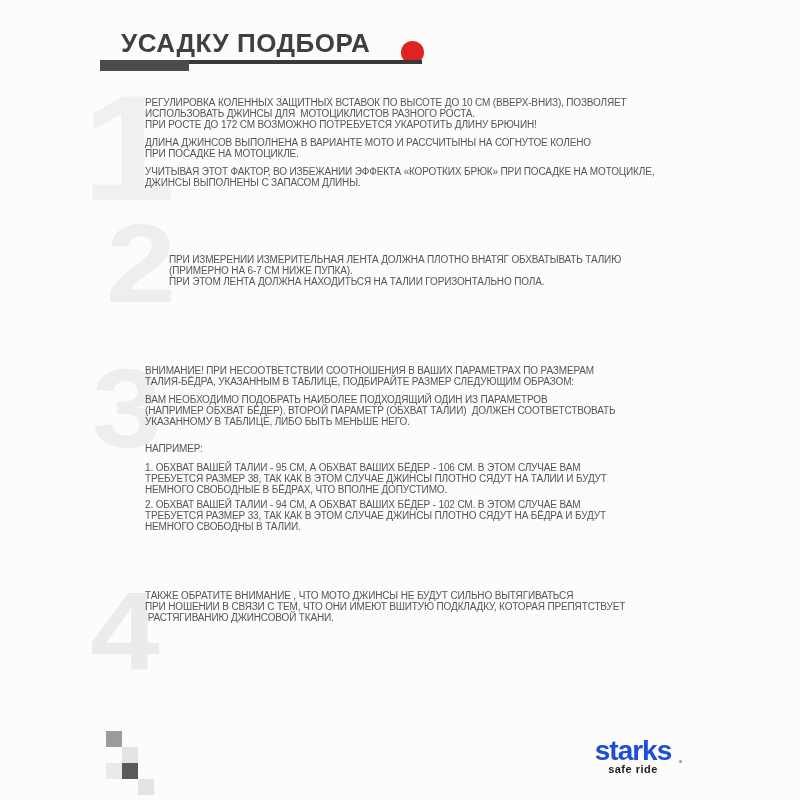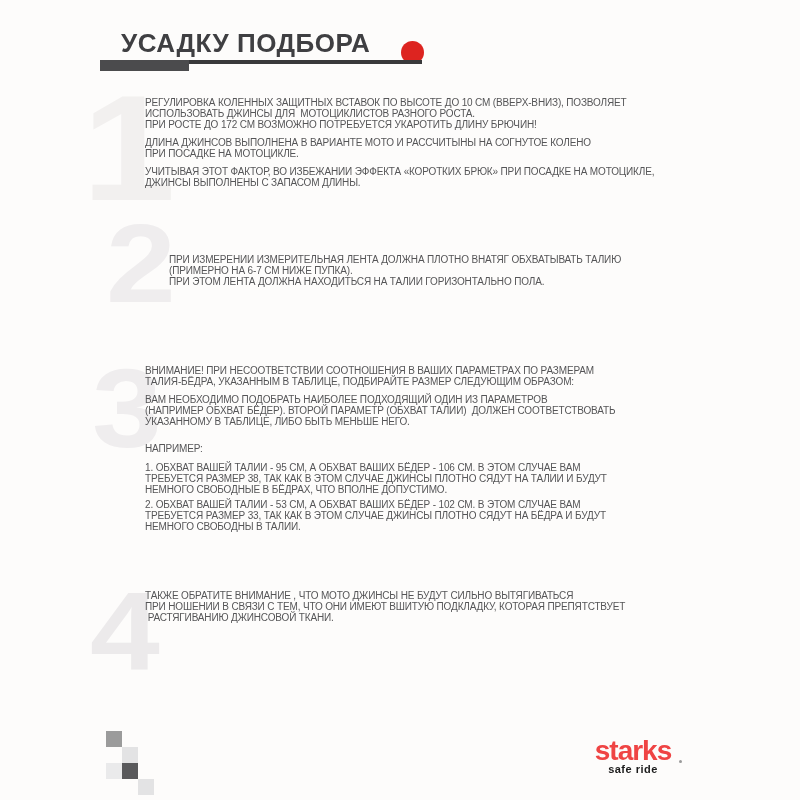--- a/index.html
+++ b/index.html
@@ -104,38 +104,38 @@
   <section class="tb" id="s3">
     <p class="p1">ВНИМАНИЕ! ПРИ НЕСООТВЕТСТВИИ СООТНОШЕНИЯ В ВАШИХ ПАРАМЕТРАХ ПО РАЗМЕРАМ
 ТАЛИЯ-БЁДРА, УКАЗАННЫМ В ТАБЛИЦЕ, ПОДБИРАЙТЕ РАЗМЕР СЛЕДУЮЩИМ ОБРАЗОМ:</p>
     <p class="p2">ВАМ НЕОБХОДИМО ПОДОБРАТЬ НАИБОЛЕЕ ПОДХОДЯЩИЙ ОДИН ИЗ ПАРАМЕТРОВ
 (НАПРИМЕР ОБХВАТ БЁДЕР). ВТОРОЙ ПАРАМЕТР (ОБХВАТ ТАЛИИ)  ДОЛЖЕН СООТВЕТСТВОВАТЬ
 УКАЗАННОМУ В ТАБЛИЦЕ, ЛИБО БЫТЬ МЕНЬШЕ НЕГО.</p>
     <p class="p-label">НАПРИМЕР:</p>
     <p class="p-ex1">1. ОБХВАТ ВАШЕЙ ТАЛИИ - 95 СМ, А ОБХВАТ ВАШИХ БЁДЕР - 106 СМ. В ЭТОМ СЛУЧАЕ ВАМ
 ТРЕБУЕТСЯ РАЗМЕР 38, ТАК КАК В ЭТОМ СЛУЧАЕ ДЖИНСЫ ПЛОТНО СЯДУТ НА ТАЛИИ И БУДУТ
 НЕМНОГО СВОБОДНЫЕ В БЁДРАХ, ЧТО ВПОЛНЕ ДОПУСТИМО.</p>
-    <p class="p-ex2">2. ОБХВАТ ВАШЕЙ ТАЛИИ - 53 СМ, А ОБХВАТ ВАШИХ БЁДЕР - 102 СМ. В ЭТОМ СЛУЧАЕ ВАМ
+    <p class="p-ex2">2. ОБХВАТ ВАШЕЙ ТАЛИИ - 94 СМ, А ОБХВАТ ВАШИХ БЁДЕР - 102 СМ. В ЭТОМ СЛУЧАЕ ВАМ
 ТРЕБУЕТСЯ РАЗМЕР 33, ТАК КАК В ЭТОМ СЛУЧАЕ ДЖИНСЫ ПЛОТНО СЯДУТ НА БЁДРА И БУДУТ
 НЕМНОГО СВОБОДНЫ В ТАЛИИ.</p>
   </section>
 
   <section class="tb" id="s4">
     <p class="p1">ТАКЖЕ ОБРАТИТЕ ВНИМАНИЕ , ЧТО МОТО ДЖИНСЫ НЕ БУДУТ СИЛЬНО ВЫТЯГИВАТЬСЯ
 ПРИ НОШЕНИИ В СВЯЗИ С ТЕМ, ЧТО ОНИ ИМЕЮТ ВШИТУЮ ПОДКЛАДКУ, КОТОРАЯ ПРЕПЯТСТВУЕТ
  РАСТЯГИВАНИЮ ДЖИНСОВОЙ ТКАНИ.</p>
   </section>
 
   <div class="decor">
     <span class="sq sq1" style="background: rgb(155, 155, 155);"></span>
     <span class="sq sq2" style="background: rgb(227, 227, 228);"></span>
     <span class="sq sq3" style="background: rgb(234, 234, 235);"></span>
     <span class="sq sq4" style="background: rgb(89, 89, 91);"></span>
     <span class="sq sq5" style="background: rgb(227, 227, 228);"></span>
   </div>
 
   <div class="logo">
-    <div class="logo-name" style="color: #ef4444;">starks</div>
+    <div class="logo-name" style="color: #1d4ed8;">starks</div>
     <span class="logo-dot"></span>
     <div class="logo-tag">safe ride</div>
   </div>
 
 </div>
 
 </body></html>

